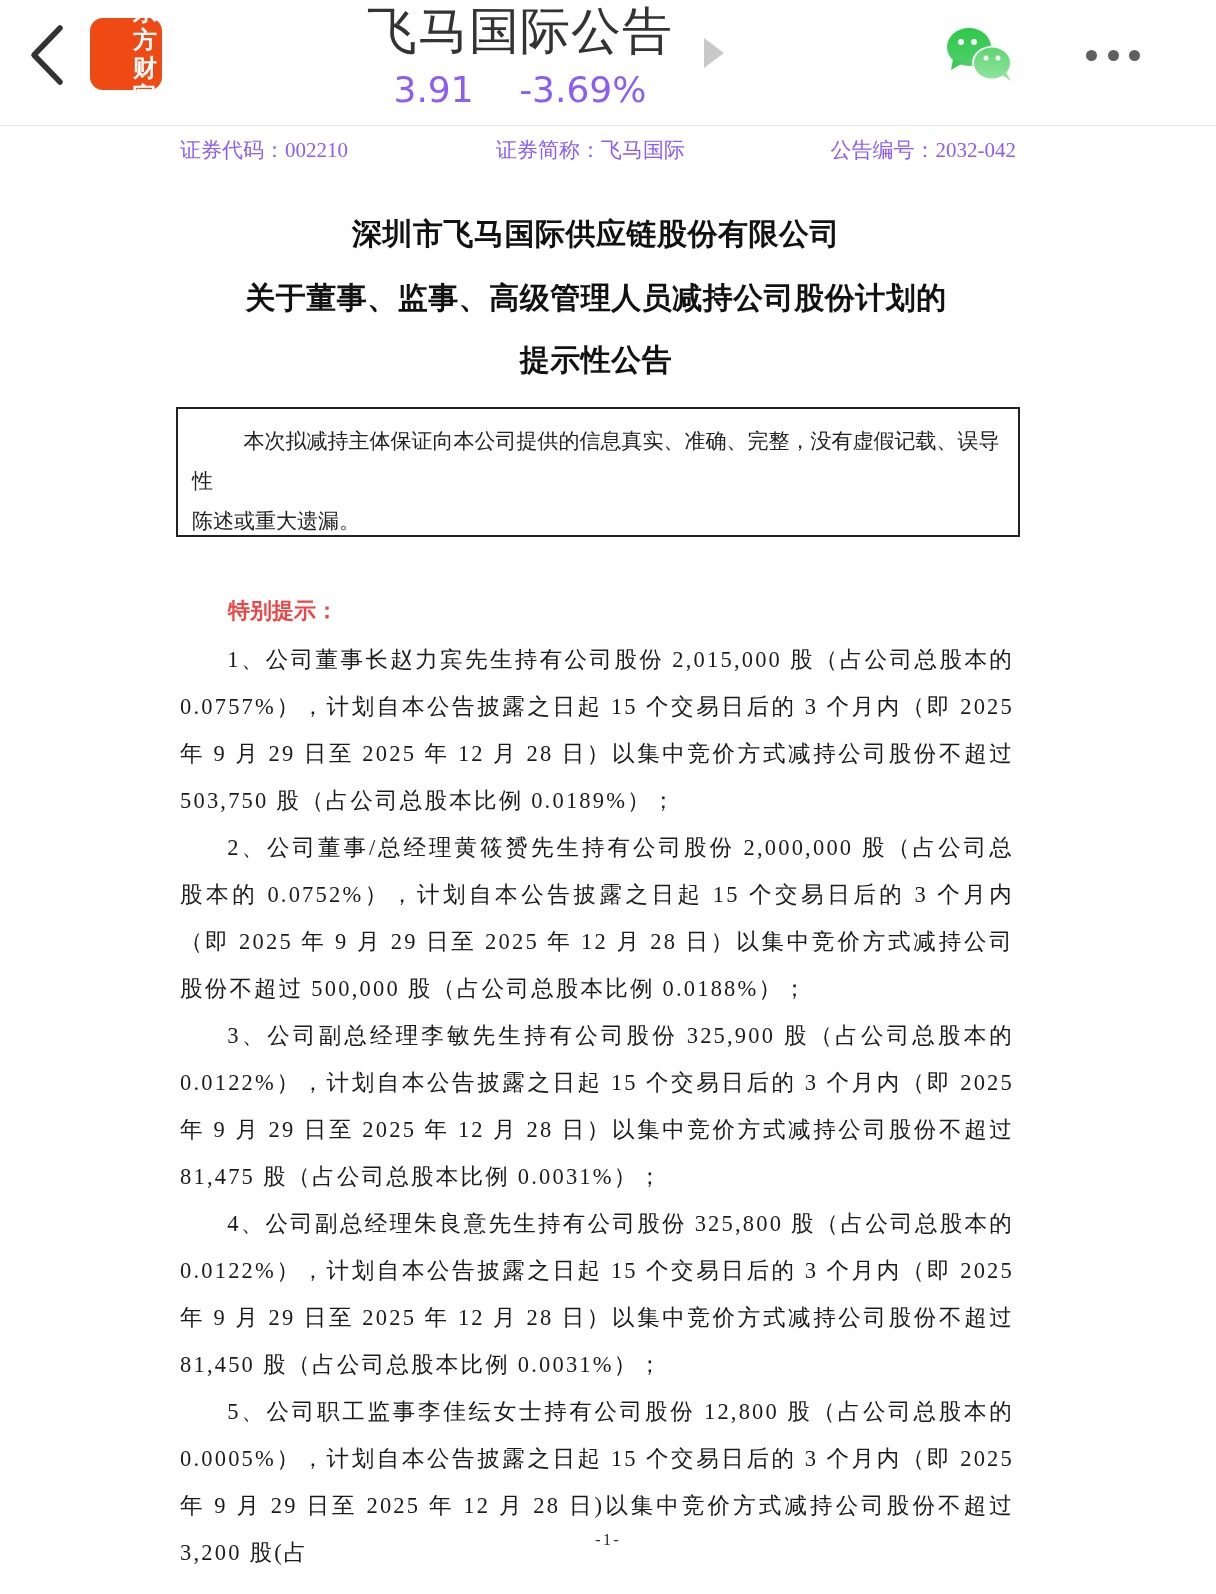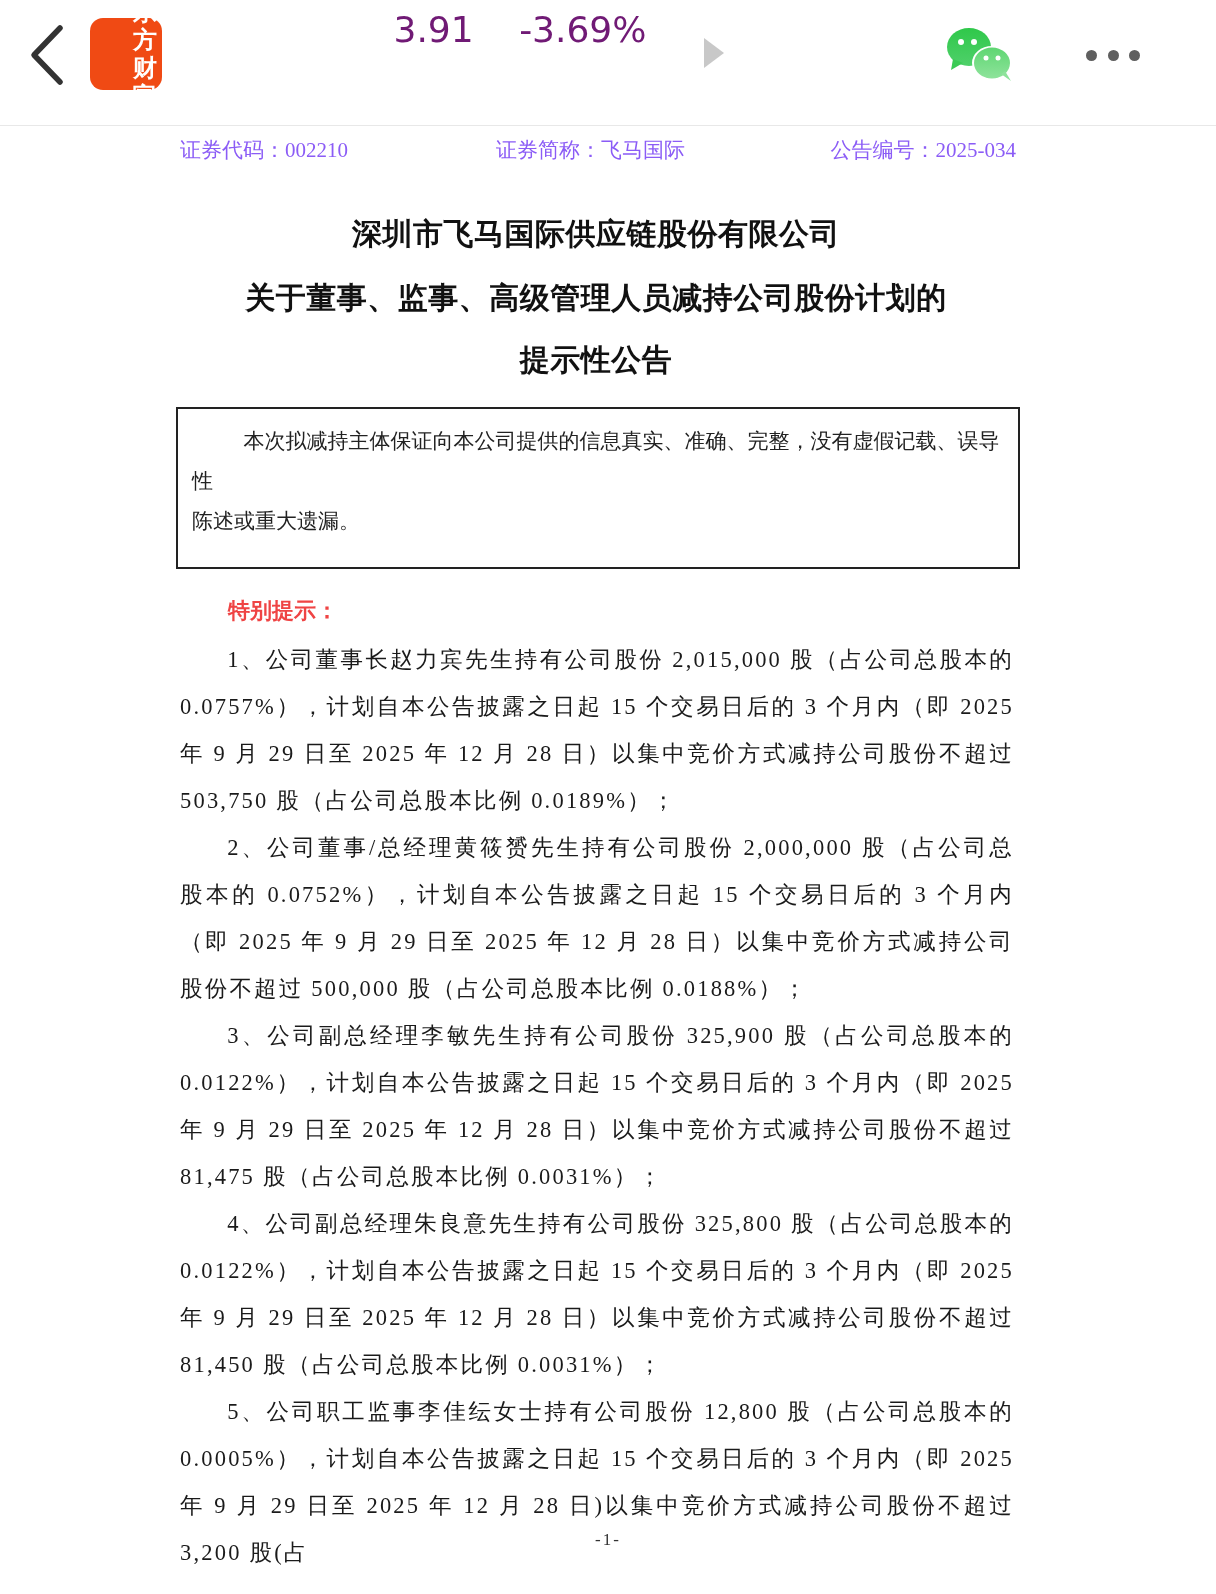--- a/index.html
+++ b/index.html
@@ -7,41 +7,41 @@
   body { font-family: "Liberation Serif", "DejaVu Serif", serif; color: #1a1a1a; position: relative; }
 
   
   .appbar { position: absolute; left: 0; top: 0; width: 1216px; height: 126px; background: #ffffff; border-bottom: 1px solid #e8e8e8; }
   .back-btn { position: absolute; left: 26px; top: 22px; width: 46px; height: 66px; cursor: pointer; }
   .back-btn svg { width: 46px; height: 66px; }
   .logo { position: absolute; left: 90px; top: 18px; width: 72px; height: 72px; background: #f04a14; border-radius: 13px; display: flex; flex-direction: column; align-items: center; justify-content: center; color: #fff; font-family: "DejaVu Sans", sans-serif; font-weight: bold; font-size: 24px; line-height: 28px; letter-spacing: 0; padding-left: 43px; }
   .logo span { display: block; }
   .title-block { position: absolute; left: 330px; top: 0; width: 380px; text-align: center; }
   .app-title { font-family: "DejaVu Sans", sans-serif; font-size: 50px; line-height: 58px; color: #333333; margin-top: 2px; letter-spacing: 1px; }
-  .quote { font-family: "DejaVu Sans", sans-serif; font-size: 36px; line-height: 44px; color: #701a75; margin-top: 8px; }
+  .quote { font-family: "DejaVu Sans", sans-serif; font-size: 36px; line-height: 44px; color: #8b5cf6; margin-top: 8px; }
   .quote .price { margin-right: 34px; }
   .next-arrow { position: absolute; left: 702px; top: 36px; width: 24px; height: 34px; cursor: pointer; }
   .wechat-btn { position: absolute; left: 945px; top: 26px; width: 72px; height: 58px; cursor: pointer; }
   .more-btn { position: absolute; left: 1078px; top: 40px; width: 70px; height: 30px; display: flex; align-items: center; justify-content: space-between; padding: 0 8px; cursor: pointer; }
   .more-btn .dot { width: 11px; height: 11px; border-radius: 50%; background: #5f5f5f; }
 
   
   .doc { position: absolute; left: 0; top: 126px; width: 1216px; height: 1468px; }
   .meta-row { position: absolute; top: 10px; left: 180px; width: 836px; height: 30px; font-size: 21px; color: #8b5cf6; }
   .meta-row .m { position: absolute; top: 0; white-space: nowrap; }
   .meta-code { left: 0; }
   .meta-name { left: 316px; }
   .meta-no { right: 0; }
 
   .doc-title { position: absolute; left: 0; width: 1216px; text-align: center; font-family: "DejaVu Sans", sans-serif; font-weight: bold; font-size: 30px; color: #111; letter-spacing: 0.5px; }
   .t1 { top: 88px; left: -12px; }
   .t2 { top: 152px; left: -12px; }
   .t3 { top: 214px; left: -12px; }
 
-  .notice-box { position: absolute; left: 176px; top: 281px; width: 844px; height: 162px; border: 2px solid #222; padding: 12px 14px 0 14px; font-size: 21px; line-height: 40px; color: #222; }
+  .notice-box { position: absolute; left: 176px; top: 281px; width: 844px; height: 130px; border: 2px solid #222; padding: 12px 14px 0 14px; font-size: 21px; line-height: 40px; color: #222; }
   .notice-box p { text-indent: 2.45em; }
   .notice-box p.cont { text-indent: 0; }
 
   .special-head { position: absolute; left: 228px; top: 470px; font-family: "DejaVu Sans", sans-serif; font-weight: bold; font-size: 22px; color: #ef4444; }
 
   .items { position: absolute; left: 180px; top: 510px; width: 834px; font-size: 22.5px; line-height: 47px; color: #1a1a1a; }
   .item { text-align: justify; text-align-last: left; text-indent: 2.1em; letter-spacing: 2.2px; }
 
   .page-num { position: absolute; left: 0; width: 1216px; top: 1404px; text-align: center; font-size: 17px; color: #333; letter-spacing: 2px; }
 </style>
@@ -52,20 +52,21 @@
   <div class="back-btn">
     <svg viewBox="0 0 46 66">
       <polyline points="34,6 8,33 34,60" fill="none" stroke="#333333" stroke-width="5.5" stroke-linecap="round" stroke-linejoin="round"></polyline>
     </svg>
   </div>
   <div class="logo">
     <span>东方</span>
     <span>财富</span>
   </div>
   <div class="title-block">
+    <div class="app-title">飞马国际公告</div>
     <div class="quote">
       <span class="price">3.91</span>
       <span>-3.69%</span>
     </div>
   </div>
   <div class="next-arrow">
     <svg viewBox="0 0 24 34" width="24" height="34">
       <polygon points="2,2 22,17 2,32" fill="#c8c8c8"></polygon>
     </svg>
   </div>
@@ -96,21 +97,21 @@
     <span class="dot"></span>
     <span class="dot"></span>
     <span class="dot"></span>
   </div>
 </div>
 
 <div class="doc">
   <div class="meta-row">
     <span class="m meta-code">证券代码：002210</span>
     <span class="m meta-name">证券简称：飞马国际</span>
-    <span class="m meta-no">公告编号：2025-034</span>
+    <span class="m meta-no">公告编号：2032-042</span>
   </div>
 
   <div class="doc-title t1">深圳市飞马国际供应链股份有限公司</div>
   <div class="doc-title t2">关于董事、监事、高级管理人员减持公司股份计划的</div>
   <div class="doc-title t3">提示性公告</div>
 
   <div class="notice-box">
     <p>本次拟减持主体保证向本公司提供的信息真实、准确、完整，没有虚假记载、误导性</p>
     <p class="cont">陈述或重大遗漏。</p>
   </div>

